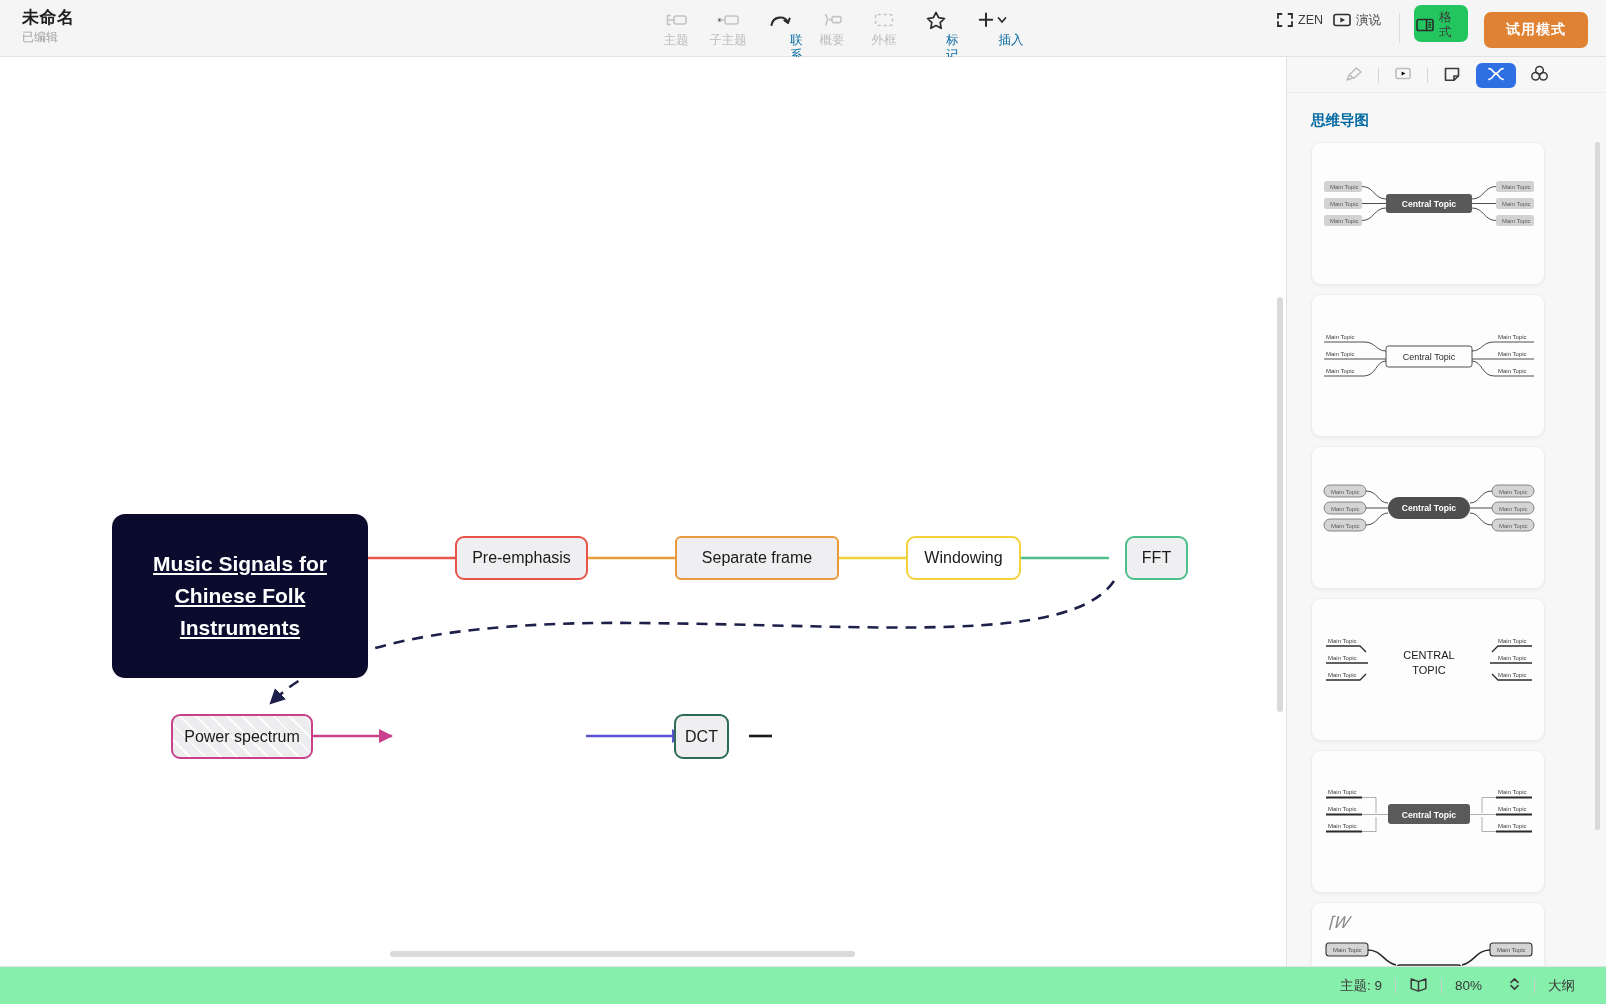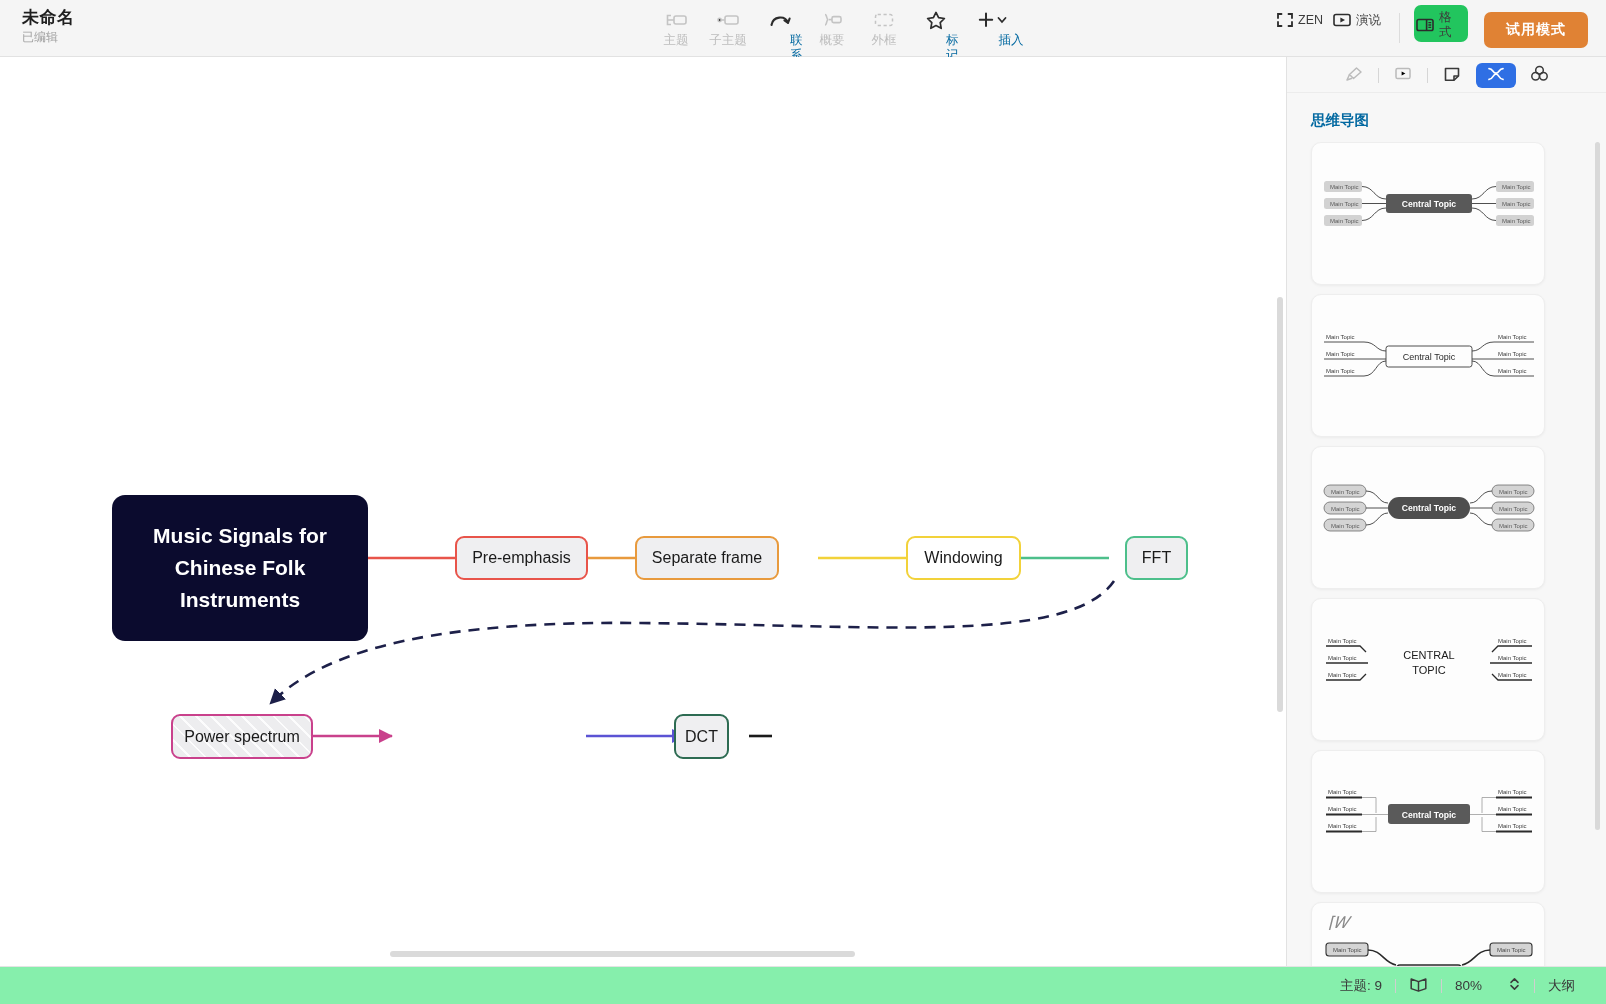--- a/index.html
+++ b/index.html
@@ -275,31 +275,31 @@
 
         <path d="M1114 524 C 1070 588, 880 568, 640 566 C 450 564, 330 588, 272 645" stroke="#1d2049" stroke-width="2.6" fill="none" stroke-dasharray="11 8" marker-end="url(#ar-navy)"></path>
 
         <path d="M313 679 H392" stroke="#c9418c" stroke-width="2.4" fill="none" marker-end="url(#ar-pink)"></path>
 
         <path d="M586 679 H685" stroke="#5b53d4" stroke-width="2.4" fill="none" marker-end="url(#ar-blue)"></path>
 
         <path d="M749 679 H772" stroke="#1a1a1a" stroke-width="2.6" fill="none"></path>
       </svg>
 
-      <div class="node central" style="left:112px; top:438px; width:256px; height:146px;">
+      <div class="node central" style="left:112px; top:457px; width:256px; height:164px;text-decoration:underline;">
         <span>
           <span>Music Signals for</span><br>
           <span>Chinese Folk</span><br>
           <span>Instruments</span>
         </span>
       </div>
 
       <div class="node bord" style="left:455px; top:479px; width:133px; height:44px; border-color:#e8544a;">Pre-emphasis</div>
 
-      <div class="node bord" style="left:635px; top:479px; width:144px; height:44px; border-color:#e89a3d;">Separate frame</div>
+      <div class="node bord" style="left:675px; top:479px; width:164px; height:44px; border-color:#e89a3d;border-radius:6px;">Separate frame</div>
 
       <div class="node bord" style="left:906px; top:479px; width:115px; height:44px; border-color:#f2d23a; background:#fff;">Windowing</div>
 
       <div class="node bord" style="left:1109px; top:479px; width:63px; height:44px; border-color:#4dbf8b;margin-left:16px;">FFT</div>
 
       <div class="node bord hatch" style="left:171px; top:657px; width:142px; height:45px; border-color:#c9418c;">Power spectrum</div>
 
 
       <div class="node bord" style="left:674px; top:657px; width:55px; height:45px; border-color:#2d6b52;">DCT</div>
 

